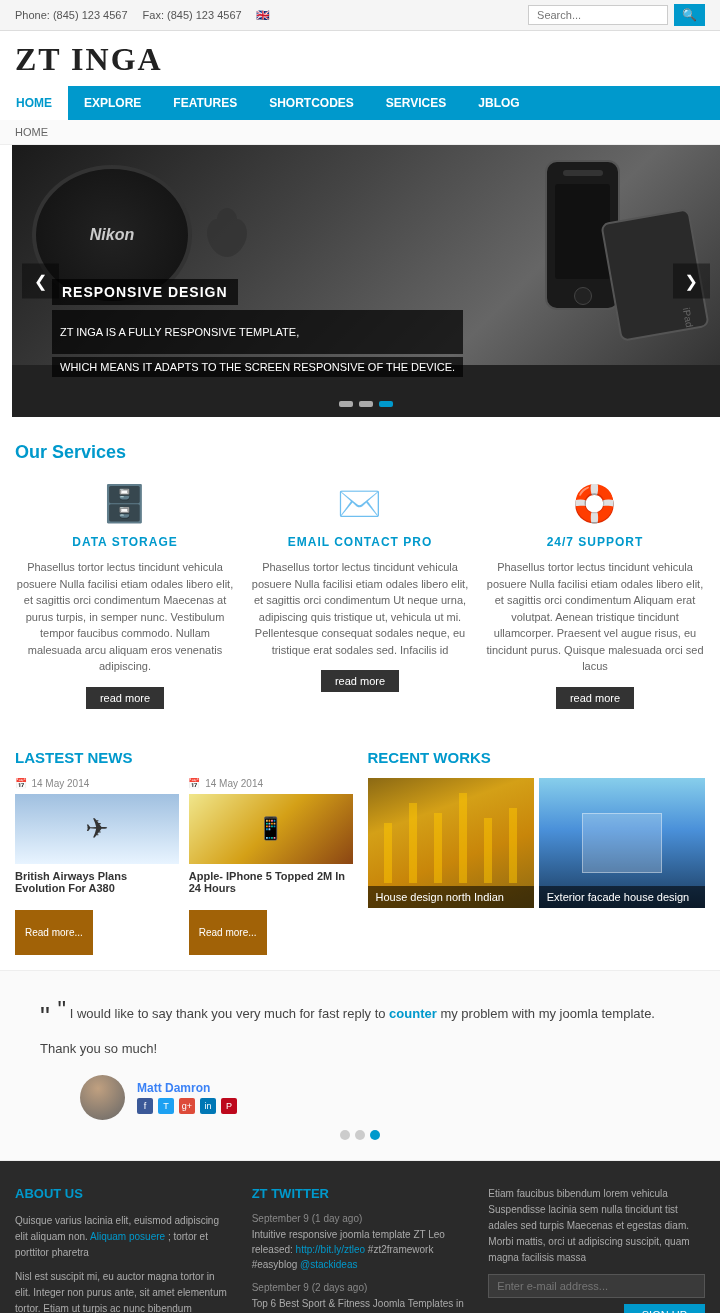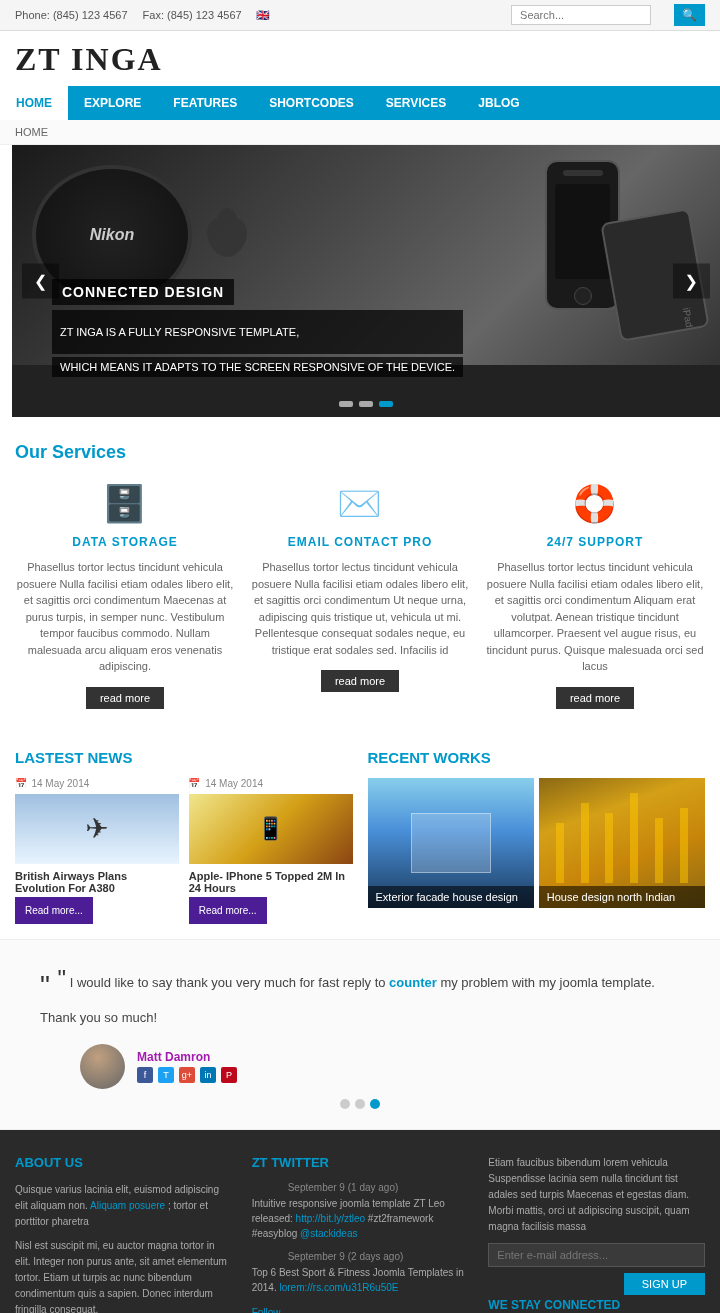--- a/index.html
+++ b/index.html
@@ -1,21 +1,21 @@
 <!DOCTYPE html>
 <html><head>
   <meta charset="utf-8">
   <style>
     * { margin: 0; padding: 0; box-sizing: border-box; }
     body { font-family: Arial, sans-serif; font-size: 12px; color: #333; background: #fff; width: 720px; }
 
     
     .top-bar { background: #f5f5f5; border-bottom: 1px solid #ddd; padding: 4px 15px; display: flex; align-items: center; justify-content: space-between; font-size: 11px; color: #555; }
     .top-bar-left { display: flex; gap: 15px; align-items: center; }
-    .top-bar-right { display: flex; align-items: center; gap: 23px; }
+    .top-bar-right { display: flex; align-items: center; gap: 6px; }
     .search-box { border: 1px solid #ccc; padding: 3px 8px; font-size: 11px; width: 140px; }
     .search-btn { background: #0099cc; border: none; color: #fff; padding: 4px 8px; cursor: pointer; font-size: 12px; }
 
     
     .logo-bar { padding: 10px 15px 8px; }
     .logo-text { font-family: Georgia, serif; font-size: 32px; font-weight: bold; letter-spacing: 2px; color: #222; }
 
     
     nav { background: #0099cc; display: flex; align-items: center; }
     nav a { color: #fff; text-decoration: none; padding: 10px 16px; font-size: 12px; font-weight: bold; display: block; }
@@ -53,53 +53,53 @@
     .news-section { flex: 1; }
     .works-section { flex: 1; }
     .section-title2 { font-size: 15px; font-weight: bold; color: #333; margin-bottom: 12px; }
     .section-title2 span { color: #0099cc; }
     .news-date { color: #888; font-size: 10px; display: flex; align-items: center; gap: 4px; margin-bottom: 5px; }
     .news-items { display: flex; gap: 10px; }
     .news-item { flex: 1; }
     .news-thumb { width: 100%; height: 70px; background: linear-gradient(135deg, #87ceeb, #4a90d9); margin-bottom: 6px; }
     .news-thumb.plane { background: linear-gradient(180deg, #a0c0e0 0%, #e8f4ff 100%); }
     .news-thumb.phone { background: linear-gradient(135deg, #f0e68c, #d4a017, #8B4513); }
-    .news-title { font-size: 11px; color: #333; margin-bottom: 3px; font-weight: bold; }
-    .news-read-btn { background: #4c1d95; color: #fff; border: none; padding: 8px 10px; font-size: 10px; cursor: pointer; }
+    .news-title { font-size: 11px; color: #333; margin-bottom: 16px; font-weight: bold; }
+    .news-read-btn { background: #a16207; color: #fff; border: none; padding: 17px 10px; font-size: 10px; cursor: pointer; }
     .work-item { flex: 1; min-width: 140px; height: 130px; position: relative; overflow: hidden; }
     .work-thumb { width: 100%; height: 100%; }
     .work-label { position: absolute; bottom: 0; left: 0; right: 0; background: rgba(0,0,0,0.55); color: #fff; font-size: 11px; padding: 5px 8px; }
     .work1 { background: linear-gradient(135deg, #c8860a, #d4a017, #8B6914, #f0c040); }
     .work2 { background: linear-gradient(135deg, #1a3a5c, #2a5a8c, #87ceeb, #4a90d9); }
 
     
     .testimonial { padding: 20px 40px; background: #fafafa; border-top: 1px solid #eee; border-bottom: 1px solid #eee; }
     .testimonial-quote { font-size: 13px; color: #444; line-height: 1.6; }
     .testimonial-quote::before { content: '"'; font-size: 28px; color: #333; vertical-align: -8px; margin-right: 4px; }
     .quote-counter { color: #0099cc; font-weight: bold; }
     .testimonial-author { display: flex; align-items: center; gap: 12px; margin-top: 15px; padding-left: 40px; }
     .avatar { width: 45px; height: 45px; border-radius: 50%; background: #888; overflow: hidden; }
     .avatar-img { width: 100%; height: 100%; background: radial-gradient(circle at 40% 30%, #c0a080, #666); }
-    .author-name { font-size: 12px; font-weight: bold; color: #a21caf; }
+    .author-name { font-size: 12px; font-weight: bold; color: #3b82f6; }
     .author-social { display: flex; gap: 5px; margin-top: 3px; }
     .social-icon { width: 16px; height: 16px; background: #666; border-radius: 2px; display: inline-block; font-size: 9px; color: #fff; text-align: center; line-height: 16px; }
     .testi-dots { display: flex; gap: 5px; justify-content: center; margin-top: 10px; }
     .testi-dot { width: 10px; height: 10px; border-radius: 50%; background: #ccc; }
     .testi-dot.active { background: #0099cc; }
 
     
     .footer { background: #2a2a2a; color: #aaa; padding: 25px 15px 10px; display: flex; gap: 20px; }
     .footer-col { flex: 1; }
     .footer-title { font-size: 13px; font-weight: bold; color: #fff; margin-bottom: 12px; }
     .footer-title span { color: #0099cc; }
     .footer-text { font-size: 10px; color: #aaa; line-height: 1.6; margin-bottom: 8px; }
     .footer-link { color: #0099cc; text-decoration: none; font-size: 10px; }
     .footer-read-btn { background: #0099cc; color: #fff; border: none; padding: 4px 12px; font-size: 10px; cursor: pointer; margin-top: 8px; display: block; }
     .twitter-item { margin-bottom: 10px; }
-    .twitter-date { color: #888; font-size: 10px; margin-bottom: 3px; margin-left: 36px; }
+    .twitter-date { color: #888; font-size: 10px; margin-bottom: 3px; }
     .twitter-text { font-size: 10px; color: #aaa; line-height: 1.5; }
     .newsletter-input { width: 100%; padding: 5px 8px; font-size: 11px; margin-bottom: 6px; background: #3a3a3a; border: 1px solid #555; color: #aaa; }
     .signup-btn { background: #0099cc; color: #fff; border: none; padding: 5px 18px; font-size: 11px; cursor: pointer; float: right; }
     .stay-connected { font-size: 12px; font-weight: bold; color: #fff; margin-top: 15px; margin-bottom: 8px; }
     .stay-connected span { color: #0099cc; }
     .social-icons-row { display: flex; gap: 5px; }
     .social-btn { width: 28px; height: 28px; background: #444; color: #fff; display: flex; align-items: center; justify-content: center; font-size: 12px; cursor: pointer; }
     .social-btn.rss { background: #f60; }
     .social-btn.twitter { background: #1da1f2; }
     .social-btn.facebook { background: #3b5998; }
@@ -155,21 +155,21 @@
       <div style="width:40px;height:6px;background:#333;margin:8px auto;border-radius:3px;"></div>
       <div style="width:55px;height:95px;background:#111;margin:0 auto;border-radius:3px;"></div>
       <div style="width:18px;height:18px;background:#222;margin:8px auto;border-radius:50%;border:1px solid #444;"></div>
     </div>
 
     <div style="position:absolute;bottom:30px;right:20px;width:90px;height:120px;background:#2a2a2a;border-radius:8px;border:2px solid #555;transform:rotate(-10deg);">
       <span style="color:#666;font-size:10px;position:absolute;bottom:5px;right:8px;transform:rotate(90deg);">iPad</span>
     </div>
   </div>
   <div class="slider-overlay">
-    <span class="slider-title">CONNECTED DESIGN</span>
+    <span class="slider-title">RESPONSIVE DESIGN</span>
     <span class="slider-subtitle">ZT INGA IS A FULLY RESPONSIVE TEMPLATE,</span>
     <span class="slider-subtitle2">WHICH MEANS IT ADAPTS TO THE SCREEN RESPONSIVE OF THE DEVICE.</span>
   </div>
   <button class="slider-arrow left">❮</button>
   <button class="slider-arrow right">❯</button>
   <div class="slider-dots">
     <div class="dot"></div>
     <div class="dot"></div>
     <div class="dot active"></div>
   </div>
@@ -236,47 +236,47 @@
       </div>
 
     </div>
   </div>
 
   <div class="works-section">
     <div class="section-title2">
       <span>RECENT </span><span style="color:#0099cc;">WORKS</span>
     </div>
     <div class="works-row">
-
-      <div class="work-item">
-        <div class="work-thumb work2">
-          <div style="width:100%;height:100%;background:linear-gradient(180deg,#87ceeb 0%,#4a90d9 40%,#1a3a5c 100%);display:flex;align-items:center;justify-content:center;">
-            <div style="width:80px;height:60px;background:rgba(255,255,255,0.2);border:1px solid rgba(255,255,255,0.4);"></div>
-          </div>
-        </div>
-        <div class="work-label">Exterior facade house design</div>
-      </div>
 
       <div class="work-item">
         <div class="work-thumb work1">
 
           <div style="width:100%;height:100%;background:linear-gradient(160deg,#8B6914 0%,#d4a017 30%,#c8860a 60%,#8B6914 100%);display:flex;align-items:flex-end;padding-bottom:25px;">
             <div style="width:100%;display:flex;justify-content:space-evenly;align-items:flex-end;">
               <div style="width:8px;height:60px;background:rgba(255,200,0,0.5);"></div>
               <div style="width:8px;height:80px;background:rgba(255,200,0,0.5);"></div>
               <div style="width:8px;height:70px;background:rgba(255,200,0,0.5);"></div>
               <div style="width:8px;height:90px;background:rgba(255,200,0,0.5);"></div>
               <div style="width:8px;height:65px;background:rgba(255,200,0,0.5);"></div>
               <div style="width:8px;height:75px;background:rgba(255,200,0,0.5);"></div>
             </div>
           </div>
         </div>
         <div class="work-label">House design north Indian</div>
       </div>
 
+      <div class="work-item">
+        <div class="work-thumb work2">
+          <div style="width:100%;height:100%;background:linear-gradient(180deg,#87ceeb 0%,#4a90d9 40%,#1a3a5c 100%);display:flex;align-items:center;justify-content:center;">
+            <div style="width:80px;height:60px;background:rgba(255,255,255,0.2);border:1px solid rgba(255,255,255,0.4);"></div>
+          </div>
+        </div>
+        <div class="work-label">Exterior facade house design</div>
+      </div>
+
     </div>
   </div>
 </div>
 
 <div class="testimonial">
   <div class="testimonial-quote">
     <span style="font-size:24px;color:#333;">"</span>
     <span> I would like to say thank you very much for fast reply to </span>
     <span class="quote-counter">counter</span>
     <span> my problem with my joomla template. Thank you so much!</span>

